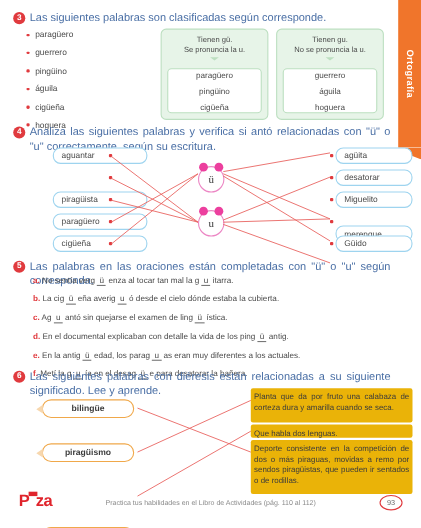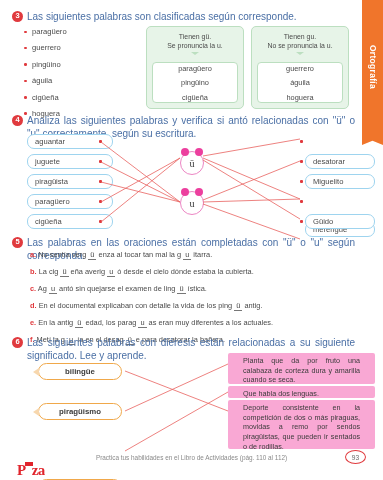--- a/index.html
+++ b/index.html
@@ -77,21 +77,21 @@
   }
   .gbox .inner span{font-size:7.4px;color:#4a4a4a;}
 
   
   .match{position:absolute;left:0;top:131px;right:0;height:100px;}
   .wordbox{
     position:absolute;height:15px;border:1px solid #9ed4ef;border-radius:7px;
     background:#fff;font-size:7.6px;color:#4a4a4a;
     display:flex;align-items:center;padding-left:7px;box-sizing:border-box;
   }
-  .wordbox.l{left:27px;width:86px;}
+  .wordbox.l{left:48px;width:86px;}
   .wordbox.r{left:305px;width:70px;}
   .dot{
     position:absolute;width:3px;height:3px;background:#e03a3e;border-radius:1px;
   }
   .vowel{
     position:absolute;width:22px;height:22px;border-radius:50%;
     border:1.3px solid #ec86c4;background:#fff;
     display:flex;align-items:center;justify-content:center;
     font-size:10px;color:#333;font-family:"Liberation Serif",serif;
   }
@@ -114,30 +114,30 @@
     border:1px solid #f0a84a;border-radius:9px;background:#fff;
     display:flex;align-items:center;justify-content:center;
     font-size:7.8px;font-weight:bold;color:#3b3b3b;box-sizing:border-box;
   }
   .termbox .tail{
     position:absolute;left:-6px;top:4px;width:0;height:0;
     border-top:4px solid transparent;border-bottom:4px solid transparent;
     border-right:6px solid #f7d7ae;
   }
   .defbox{
-    position:absolute;left:228px;right:8px;background:#f9a8d4;border-radius:2px;
-    font-size:7.2px;line-height:1.35;color:#3b3b3b;padding:3px 15px;
+    position:absolute;left:228px;right:8px;background:#eab308;border-radius:2px;
+    font-size:7.2px;line-height:1.35;color:#3b3b3b;padding:3px 3px;
     box-sizing:border-box;text-align:justify;
   }
 
   
   .footer{position:absolute;left:0;right:0;bottom:8px;height:26px;}
   .logo{
-    position:absolute;left:17px;top:16px;font-size:15px;font-weight:bold;
-    color:#e0242c;letter-spacing:-.5px;font-family:Liberation Serif, serif;
+    position:absolute;left:17px;top:1px;font-size:15px;font-weight:bold;
+    color:#e0242c;letter-spacing:-.5px;font-family:Liberation Sans, sans-serif;
   }
   .logo .bar{
     display:inline-block;width:8px;height:4px;background:#e0242c;
     vertical-align:9px;margin:0 -1px;
   }
   .foot-txt{
     position:absolute;left:0;right:0;top:8px;text-align:center;
     font-size:6.4px;color:#8a8a8a;
   }
   .pagenum{
@@ -202,28 +202,28 @@
 
   <div class="ex" style="top:114px;">
     <div class="ex-head">
       <div class="num">4</div>
       <div class="txt">Analiza las siguientes palabras y verifica si antó relacionadas con "ü" o "u" correctamente, según su escritura.</div>
     </div>
   </div>
 
   <div class="match">
     <div class="wordbox l" style="top:3px;">aguantar</div>
-    <div class="wordbox l" style="top:23px;">juguete</div>
     <div class="wordbox l" style="top:43px;">piragüista</div>
     <div class="wordbox l" style="top:63px;">paragüero</div>
     <div class="wordbox l" style="top:83px;">cigüeña</div>
 
+    <div class="wordbox r" style="top:3px;">agüita</div>
     <div class="wordbox r" style="top:23px;">desatorar</div>
     <div class="wordbox r" style="top:43px;">Miguelito</div>
-    <div class="wordbox r" style="top:79px;margin-top:12px;">merengue</div>
+    <div class="wordbox r" style="top:62px;margin-top:12px;">merengue</div>
     <div class="wordbox r" style="top:83px;">Güido</div>
 
     <div class="dot" style="left:99px;top:9px;"></div>
     <div class="dot" style="left:99px;top:29px;"></div>
     <div class="dot" style="left:99px;top:49px;"></div>
     <div class="dot" style="left:99px;top:69px;"></div>
     <div class="dot" style="left:99px;top:89px;"></div>
 
     <div class="dot" style="left:300px;top:9px;"></div>
     <div class="dot" style="left:300px;top:29px;"></div>

